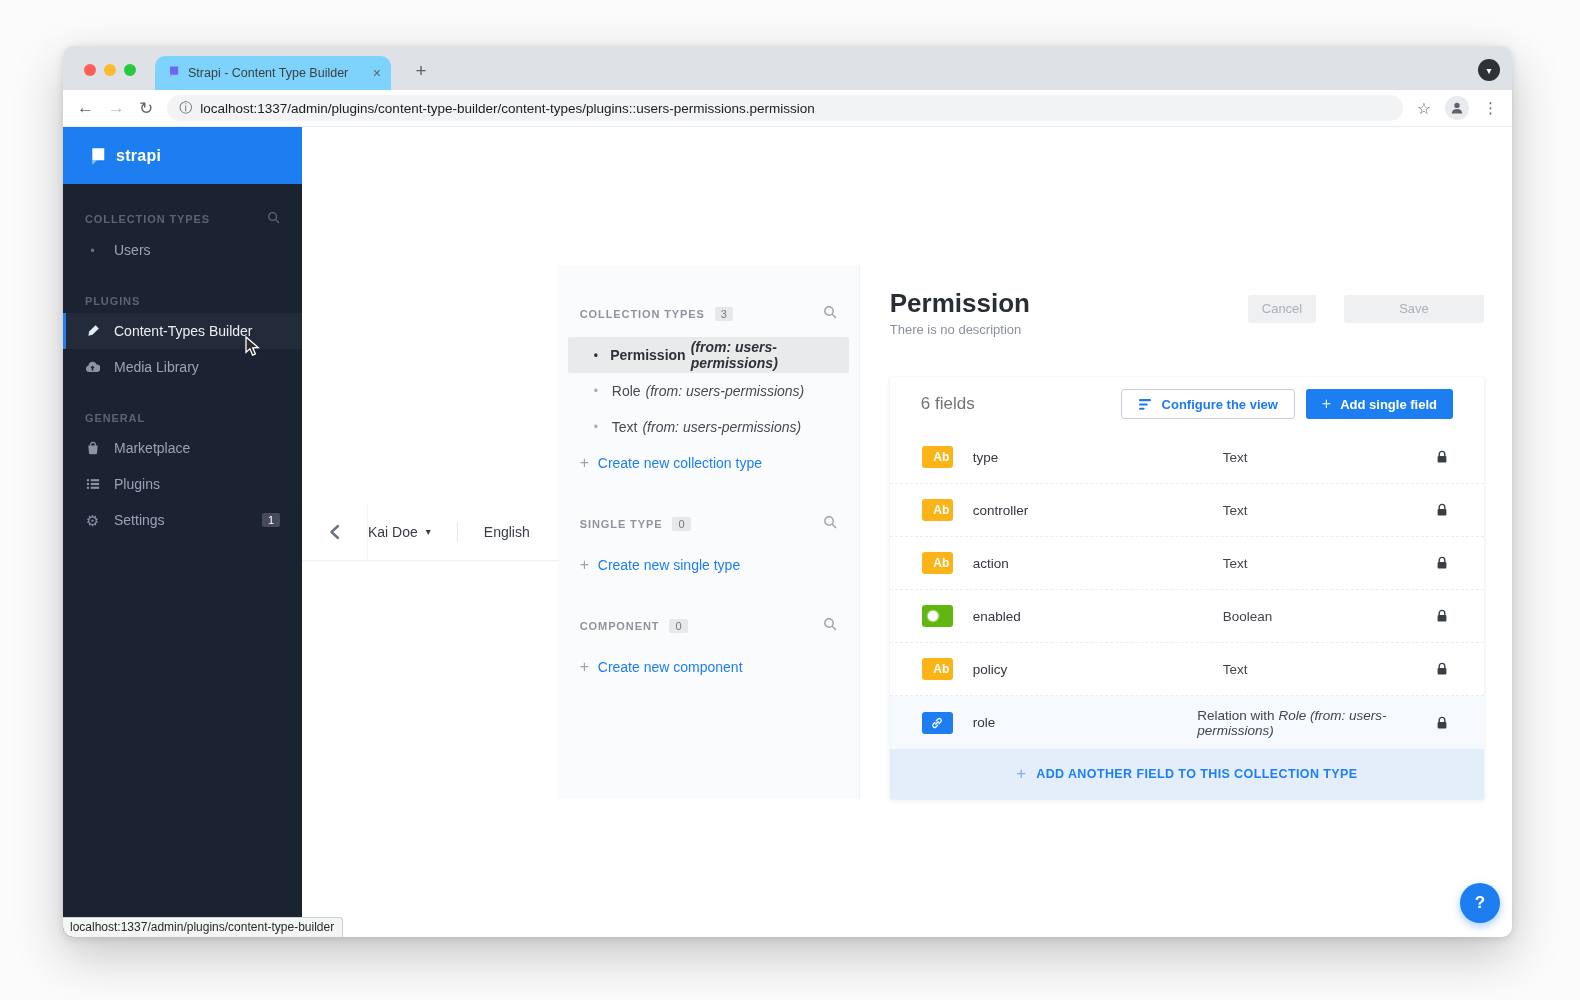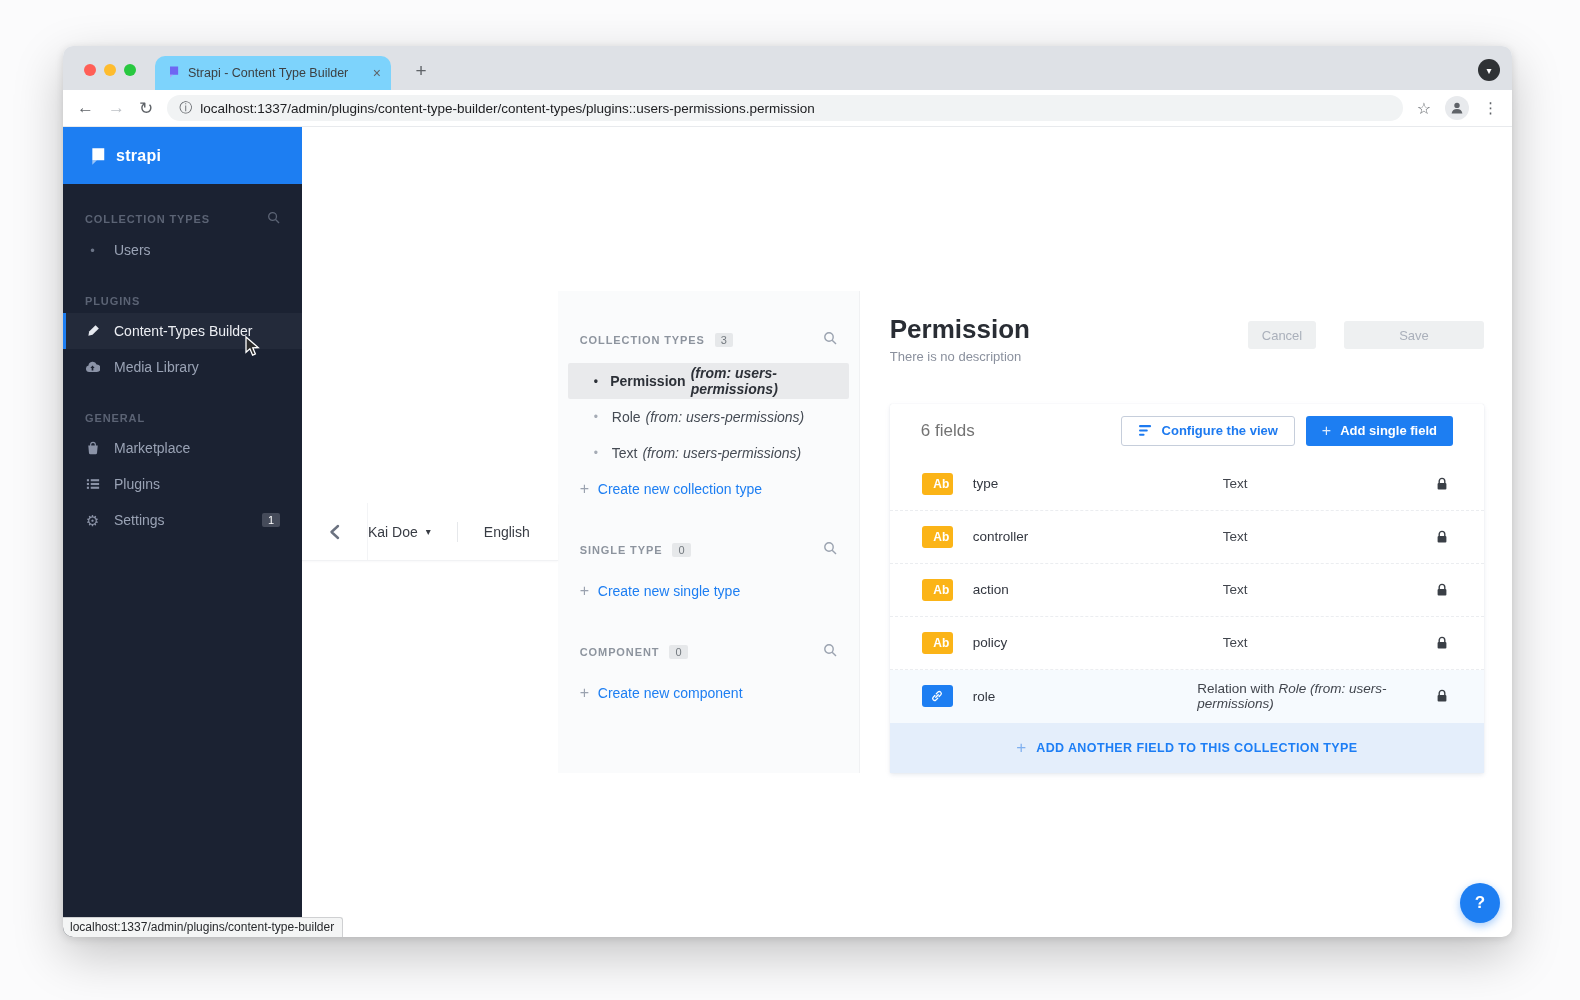--- a/index.html
+++ b/index.html
@@ -410,20 +410,33 @@
               <span class="fname">action</span>
               <span class="ftype">Text</span>
               <span class="lock">
                 <svg width="12" height="14" viewBox="0 0 12 14">
                     <path d="M3.2 6V4.2a2.8 2.8 0 0 1 5.6 0V6" fill="none" stroke="#3a3f46" stroke-width="1.4"></path>
                     <rect x="1.6" y="6" width="8.8" height="6.4" rx="1" fill="#3a3f46"></rect>
                   </svg>
               </span>
             </div>
 
+            <div class="field-row">
+              <span class="badge badge-bool">
+                  <span class="knob"></span>
+                </span>
+              <span class="fname">enabled</span>
+              <span class="ftype">Boolean</span>
+              <span class="lock">
+                <svg width="12" height="14" viewBox="0 0 12 14">
+                    <path d="M3.2 6V4.2a2.8 2.8 0 0 1 5.6 0V6" fill="none" stroke="#3a3f46" stroke-width="1.4"></path>
+                    <rect x="1.6" y="6" width="8.8" height="6.4" rx="1" fill="#3a3f46"></rect>
+                  </svg>
+              </span>
+            </div>
 
             <div class="field-row">
               <span class="badge badge-text">Ab</span>
               <span class="fname">policy</span>
               <span class="ftype">Text</span>
               <span class="lock">
                 <svg width="12" height="14" viewBox="0 0 12 14">
                     <path d="M3.2 6V4.2a2.8 2.8 0 0 1 5.6 0V6" fill="none" stroke="#3a3f46" stroke-width="1.4"></path>
                     <rect x="1.6" y="6" width="8.8" height="6.4" rx="1" fill="#3a3f46"></rect>
                   </svg>

